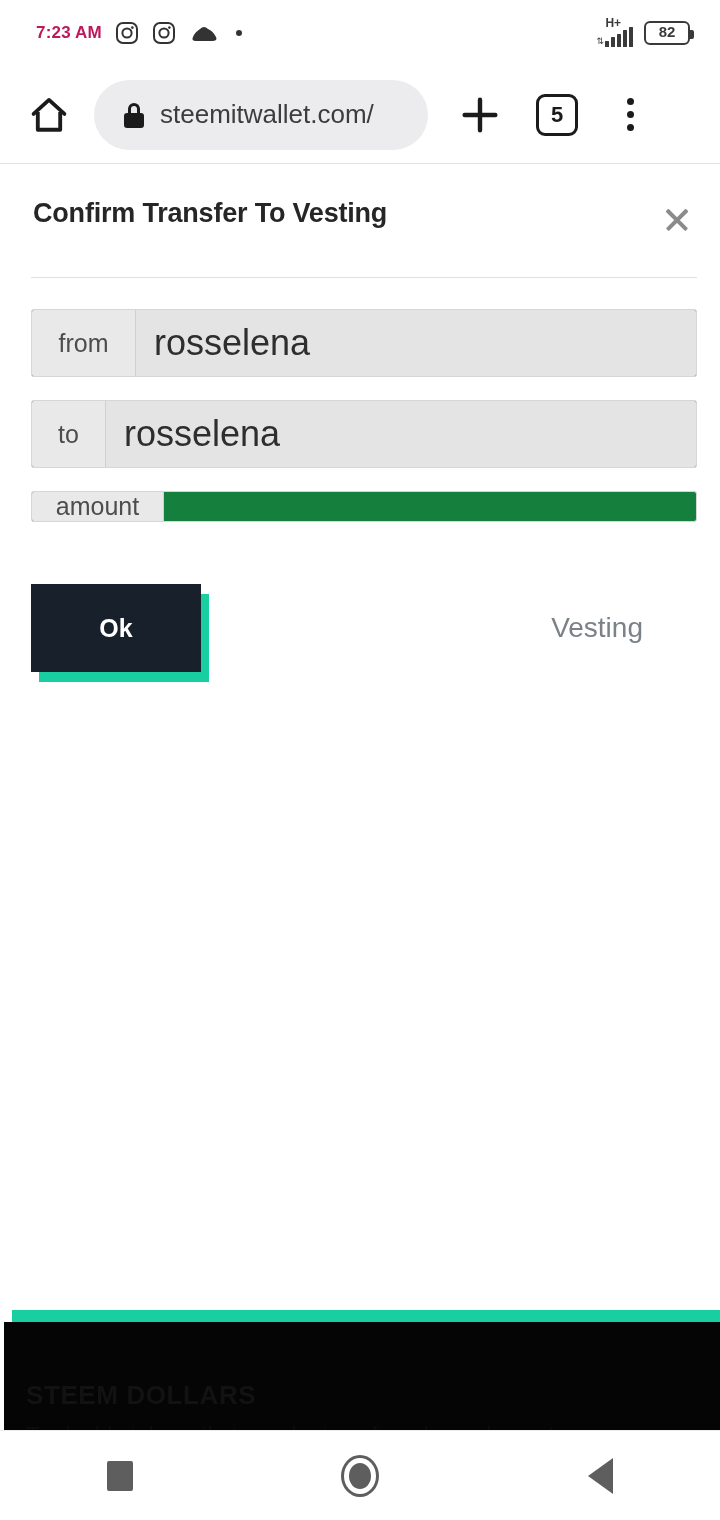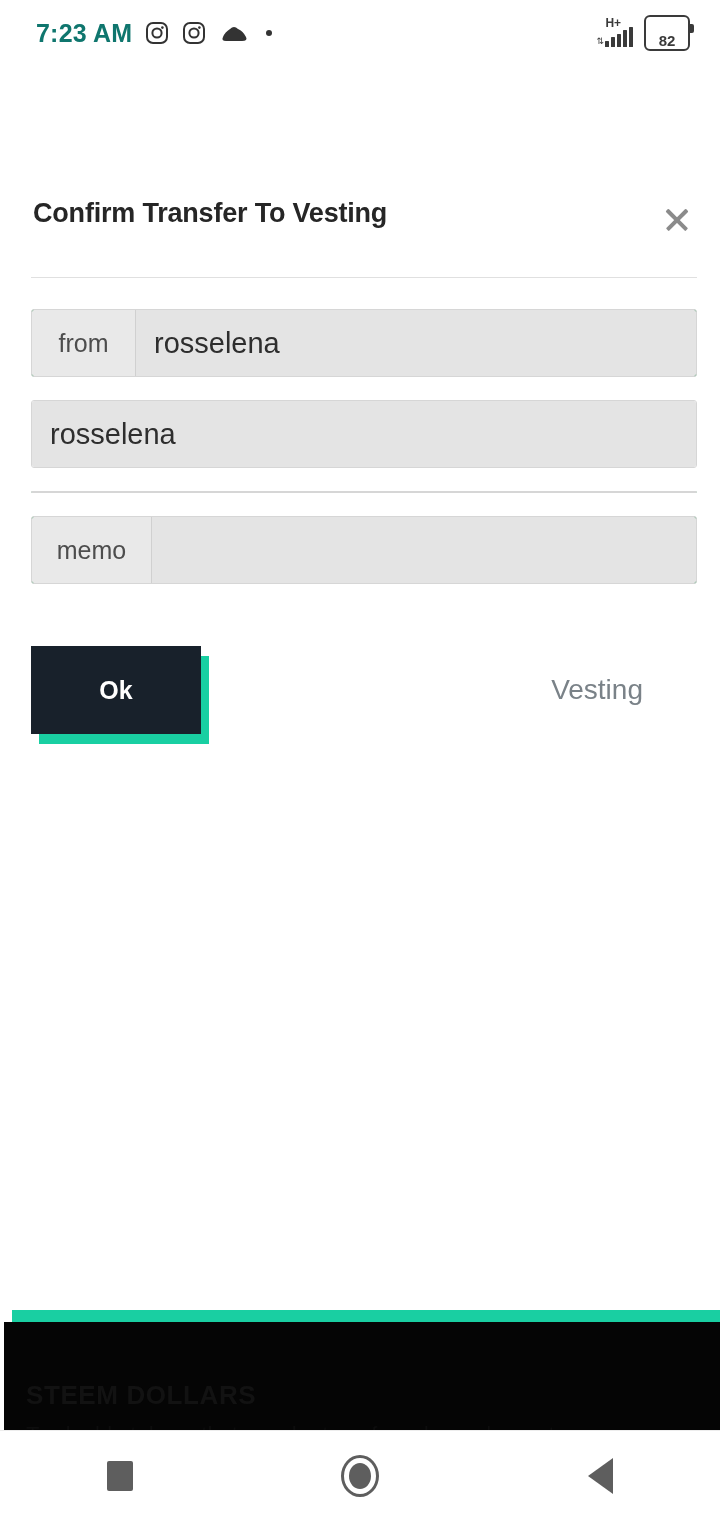--- a/index.html
+++ b/index.html
@@ -10,32 +10,32 @@
     overflow:hidden;
   }
   #screen { position:relative; width:720px; height:1520px; background:#fff; }
 
   
   .statusbar {
     position:absolute; top:0; left:0; width:720px; height:66px;
     display:flex; align-items:center; background:#fff;
   }
   .sb-left { display:flex; align-items:center; gap:13px; padding-left:36px; }
-  .sb-clock { font-size:25px; font-weight:600; color:#0f766e; letter-spacing:.2px; }
+  .sb-clock { font-size:17px; font-weight:600; color:#be185d; letter-spacing:.2px; }
   .sb-right { margin-left:auto; display:flex; align-items:center; gap:11px; padding-right:30px; }
   .ig-icon { width:24px; height:24px; }
   .cloud-icon { width:30px; height:22px; }
   .dot-icon { width:6px; height:6px; border-radius:50%; background:#333; margin-left:4px; }
   .net { position:relative; display:flex; align-items:flex-end; height:28px; }
   .net-label { position:absolute; top:-3px; left:9px; font-size:12px; font-weight:600; color:#3a3a3a; }
   .bars { display:flex; align-items:flex-end; gap:2px; height:20px; }
   .bars i { width:4px; background:#3a3a3a; display:block; border-radius:.5px; }
   .arrows { font-size:9px; color:#3a3a3a; line-height:1; margin-right:1px; padding-bottom:1px; }
-  .battery { position:relative; width:46px; height:36px; border:2.5px solid #3a3a3a; border-radius:6px;
-             display:flex; align-items:flex-end; justify-content:center; }
+  .battery { position:relative; width:46px; height:24px; border:2.5px solid #3a3a3a; border-radius:6px;
+             display:flex; align-items:flex-start; justify-content:center; }
   .battery::after { content:""; position:absolute; right:-6px; top:7px; width:4px; height:9px;
                     background:#3a3a3a; border-radius:0 2px 2px 0; }
   .battery span { font-size:15px; font-weight:600; color:#3a3a3a; }
 
   
   .toolbar {
     position:absolute; top:66px; left:0; width:720px; height:98px;
     display:flex; align-items:center; background:#fff;
     border-bottom:1px solid #e3e3e3;
   }
@@ -78,21 +78,21 @@
     display:flex; align-items:stretch; margin-bottom:23px;
     border:1px solid #d6d6d6; border-radius:3px; overflow:hidden; background:#15803d;
   }
   .field-label {
     background:#e9e9e9; border-right:1px solid #d0d0d0;
     display:flex; align-items:center; justify-content:center;
     padding:0 22px; font-size:25px; color:#4d4d4d; flex:none;
   }
   .field-value {
     flex:1; background:#e4e4e4; display:flex; align-items:center;
-    padding:0 18px; font-size:29px; color:#2e2e2e; min-height:66px;
+    padding:0 18px; font-size:36px; color:#2e2e2e; min-height:66px;
   }
 
   .actions { padding:39px 27px 0 27px; display:flex; align-items:center; }
   .ok-wrap { position:relative; width:141px; height:88px; }
   .ok-shadow { position:absolute; left:8px; top:10px; width:170px; height:88px; background:#19cfa2; }
   .ok-btn {
     position:absolute; left:0; top:0; width:170px; height:88px; background:#18212b;
     display:flex; align-items:center; justify-content:center;
     font-size:25px; font-weight:700; color:#ffffff;
   }
@@ -154,48 +154,74 @@
             <i style="height:17px"></i>
             <i style="height:20px"></i>
         </span>
       </div>
       <div class="battery">
         <span>82</span>
       </div>
     </div>
   </div>
 
+  <div class="toolbar">
+    <div class="home-btn">
+      <svg width="42" height="42" viewBox="0 0 24 24">
+        <path d="M3.2 11.4 L12 3.4 L20.8 11.4" fill="none" stroke="#1b1b1b" stroke-width="2.2" stroke-linejoin="round" stroke-linecap="round"></path>
+        <path d="M5.6 10.3 V20.4 H18.4 V10.3" fill="none" stroke="#1b1b1b" stroke-width="2.2" stroke-linejoin="round"></path>
+      </svg>
+    </div>
+    <div class="urlpill">
+      <div class="lock-icon">
+        <div class="lock-shackle"></div>
+          <div class="lock-body"></div>
+      </div>
+      <div class="urltext">steemitwallet.com/</div>
+    </div>
+    <div class="plus-btn">
+      <svg width="46" height="46" viewBox="0 0 24 24">
+        <path d="M12 4 V20 M4 12 H20" stroke="#1b1b1b" stroke-width="2.3" stroke-linecap="round"></path>
+      </svg>
+    </div>
+    <div class="tabs-btn">
+      <span>5</span>
+    </div>
+    <div class="menu-btn">
+      <i></i>
+        <i></i>
+        <i></i>
+    </div>
+  </div>
 
   <div class="page">
 
     <div class="dialog-head">
       <div class="dialog-title">Confirm Transfer To Vesting</div>
       <div class="close-x"></div>
     </div>
 
     <div class="divider"></div>
 
     <div class="fields">
 
       <div class="field-row">
         <div class="field-label" style="min-width:104px">from</div>
         <div class="field-value">rosselena</div>
       </div>
 
       <div class="field-row">
+        <div class="field-label" style="min-width:74px">to</div>
         <div class="field-value">rosselena</div>
       </div>
 
       <div class="field-row">
-      </div>
-
-      <div class="field-row">
-        <div class="field-label" style="min-width:120px">memo</div>
-        <div class="field-value"></div>
-      </div>
+        <div class="field-label" style="min-width:132px">amount</div>
+      </div>
+
 
     </div>
 
     <div class="actions">
       <div class="ok-wrap">
         <div class="ok-shadow"></div>
         <div class="ok-btn">Ok</div>
       </div>
       <div class="cancel-link">Vesting</div>
     </div>

